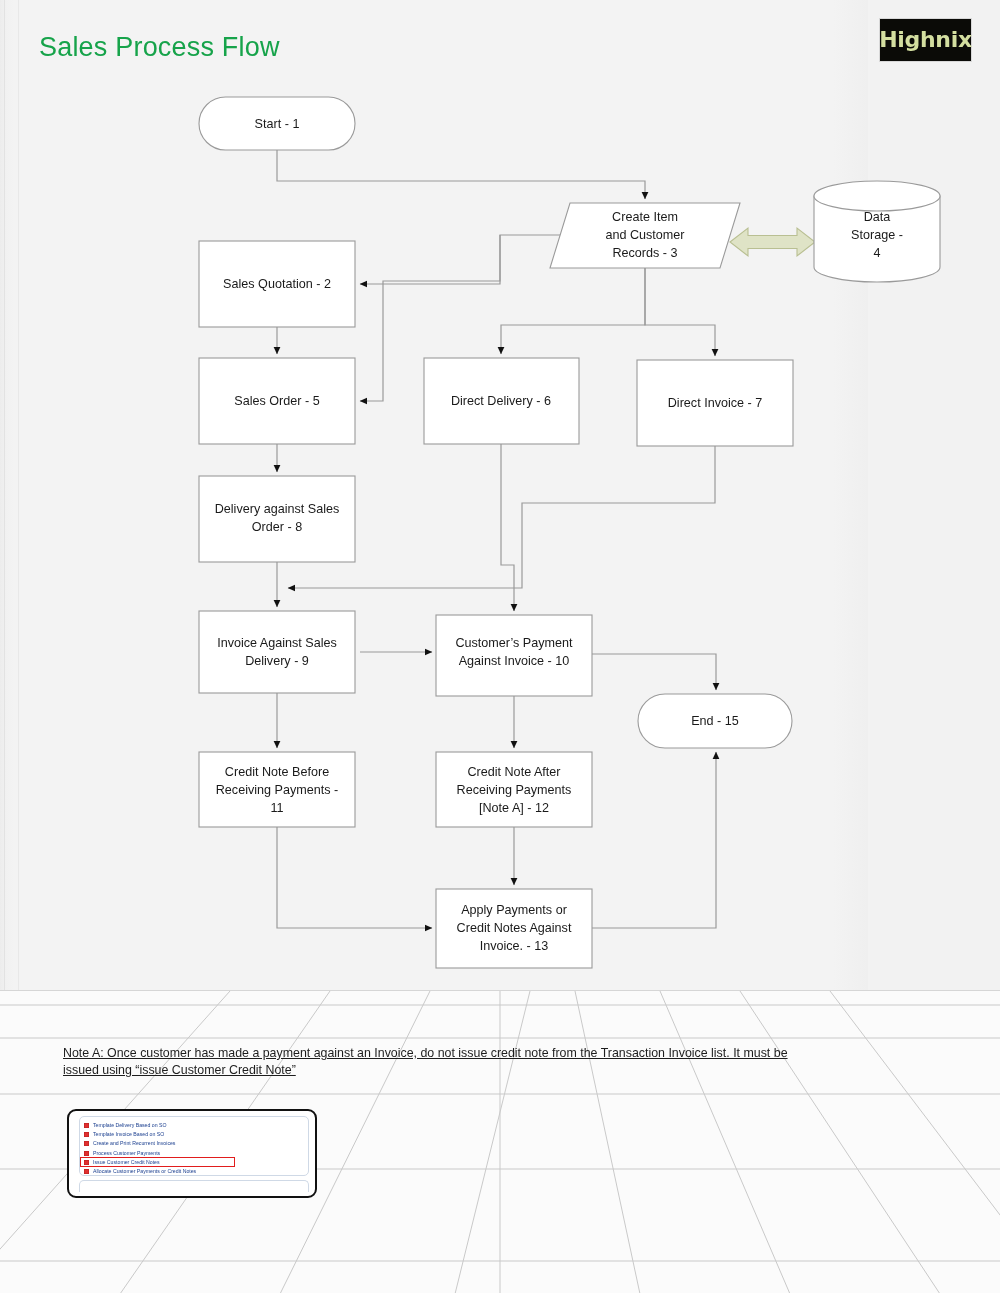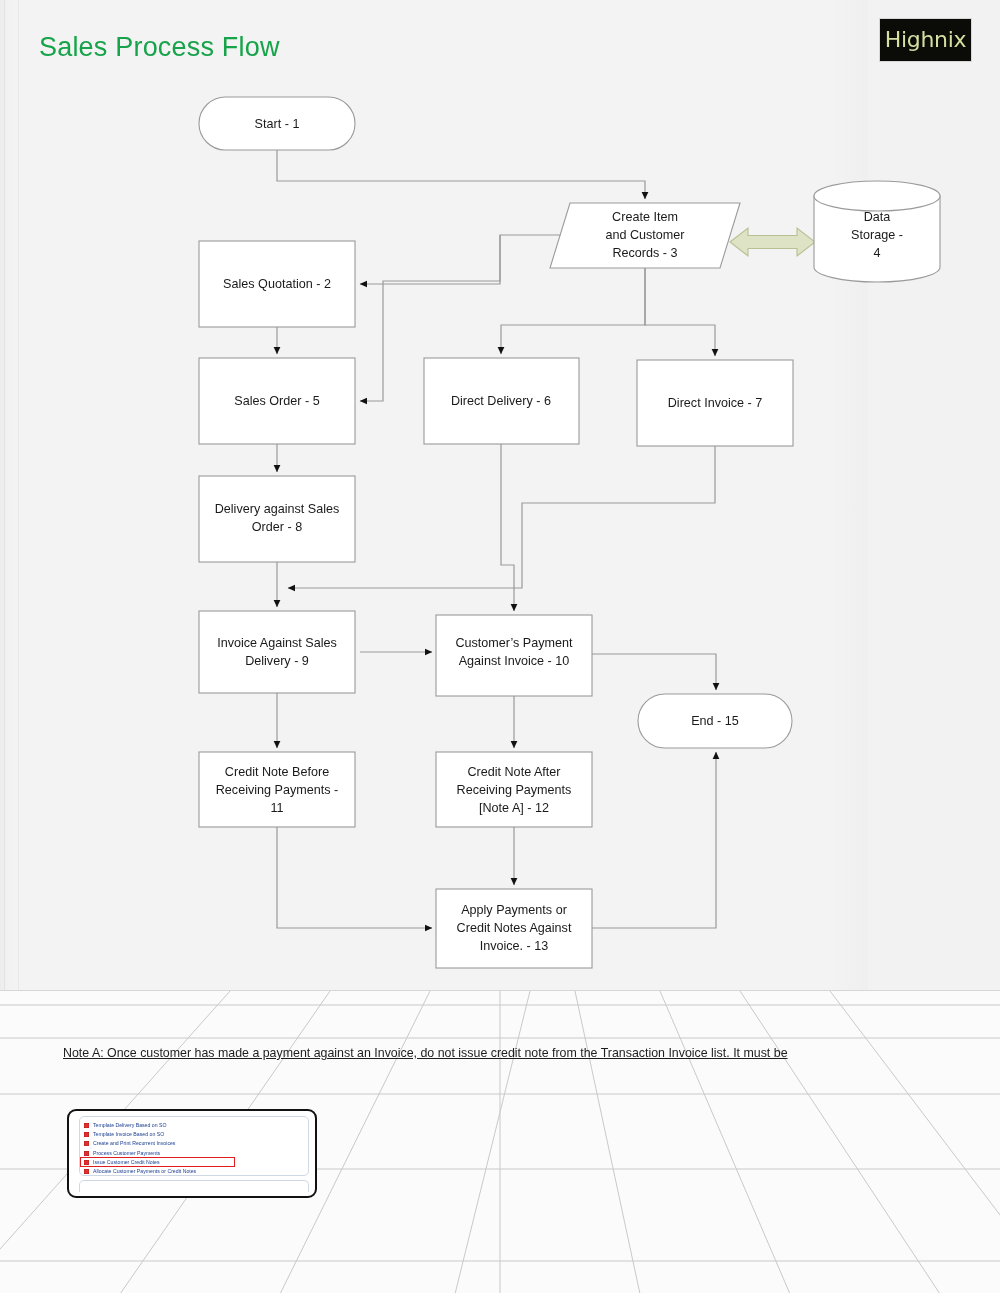--- a/index.html
+++ b/index.html
@@ -26,21 +26,21 @@
   
   #title{
     position:absolute;left:39px;top:32px;
     font-size:27px;color:#16a34a;letter-spacing:.2px;
     white-space:nowrap;
   }
   
   #logo{
     position:absolute;left:879px;top:18px;width:91px;height:42px;
     background:#0b0b07;border:1px solid #d8d8d8;
-    display:flex;align-items:center;justify-content:center;
+    display:flex;align-items:center;justify-content:center;font-weight:bold;
   }
   #logo span{
     font-size:22px;color:#d4dfa0;font-family:"DejaVu Sans", sans-serif;
     letter-spacing:-.3px;line-height:1;
   }
   
   #flow{position:absolute;left:0;top:0;width:1000px;height:990px;}
   .nd-fill{fill:#ffffff;stroke:#9a9a9a;stroke-width:1.1;}
   .lnk{fill:none;stroke:#9a9a9a;stroke-width:1.2;}
   .ntxt{
@@ -254,20 +254,21 @@
       <line x1="640" y1="303" x2="575" y2="0"></line>
       <line x1="790" y1="303" x2="660" y2="0"></line>
       <line x1="940" y1="303" x2="740" y2="0"></line>
       <line x1="1060" y1="303" x2="830" y2="0"></line>
     </g>
   </svg>
 </div>
 
 <div id="noteA">
   <div>Note A:  Once customer has made a payment against an Invoice, do not issue credit note from the Transaction Invoice list.  It must be</div>
+  <div>issued using “issue Customer Credit Note”</div>
 </div>
 
 <div id="inset">
   <div id="inset-inner">
     <div class="mrow">
       <span class="mbullet"></span>
       <span class="mlabel">Template Delivery Based on SO</span>
     </div>
     <div class="mrow">
       <span class="mbullet"></span>

